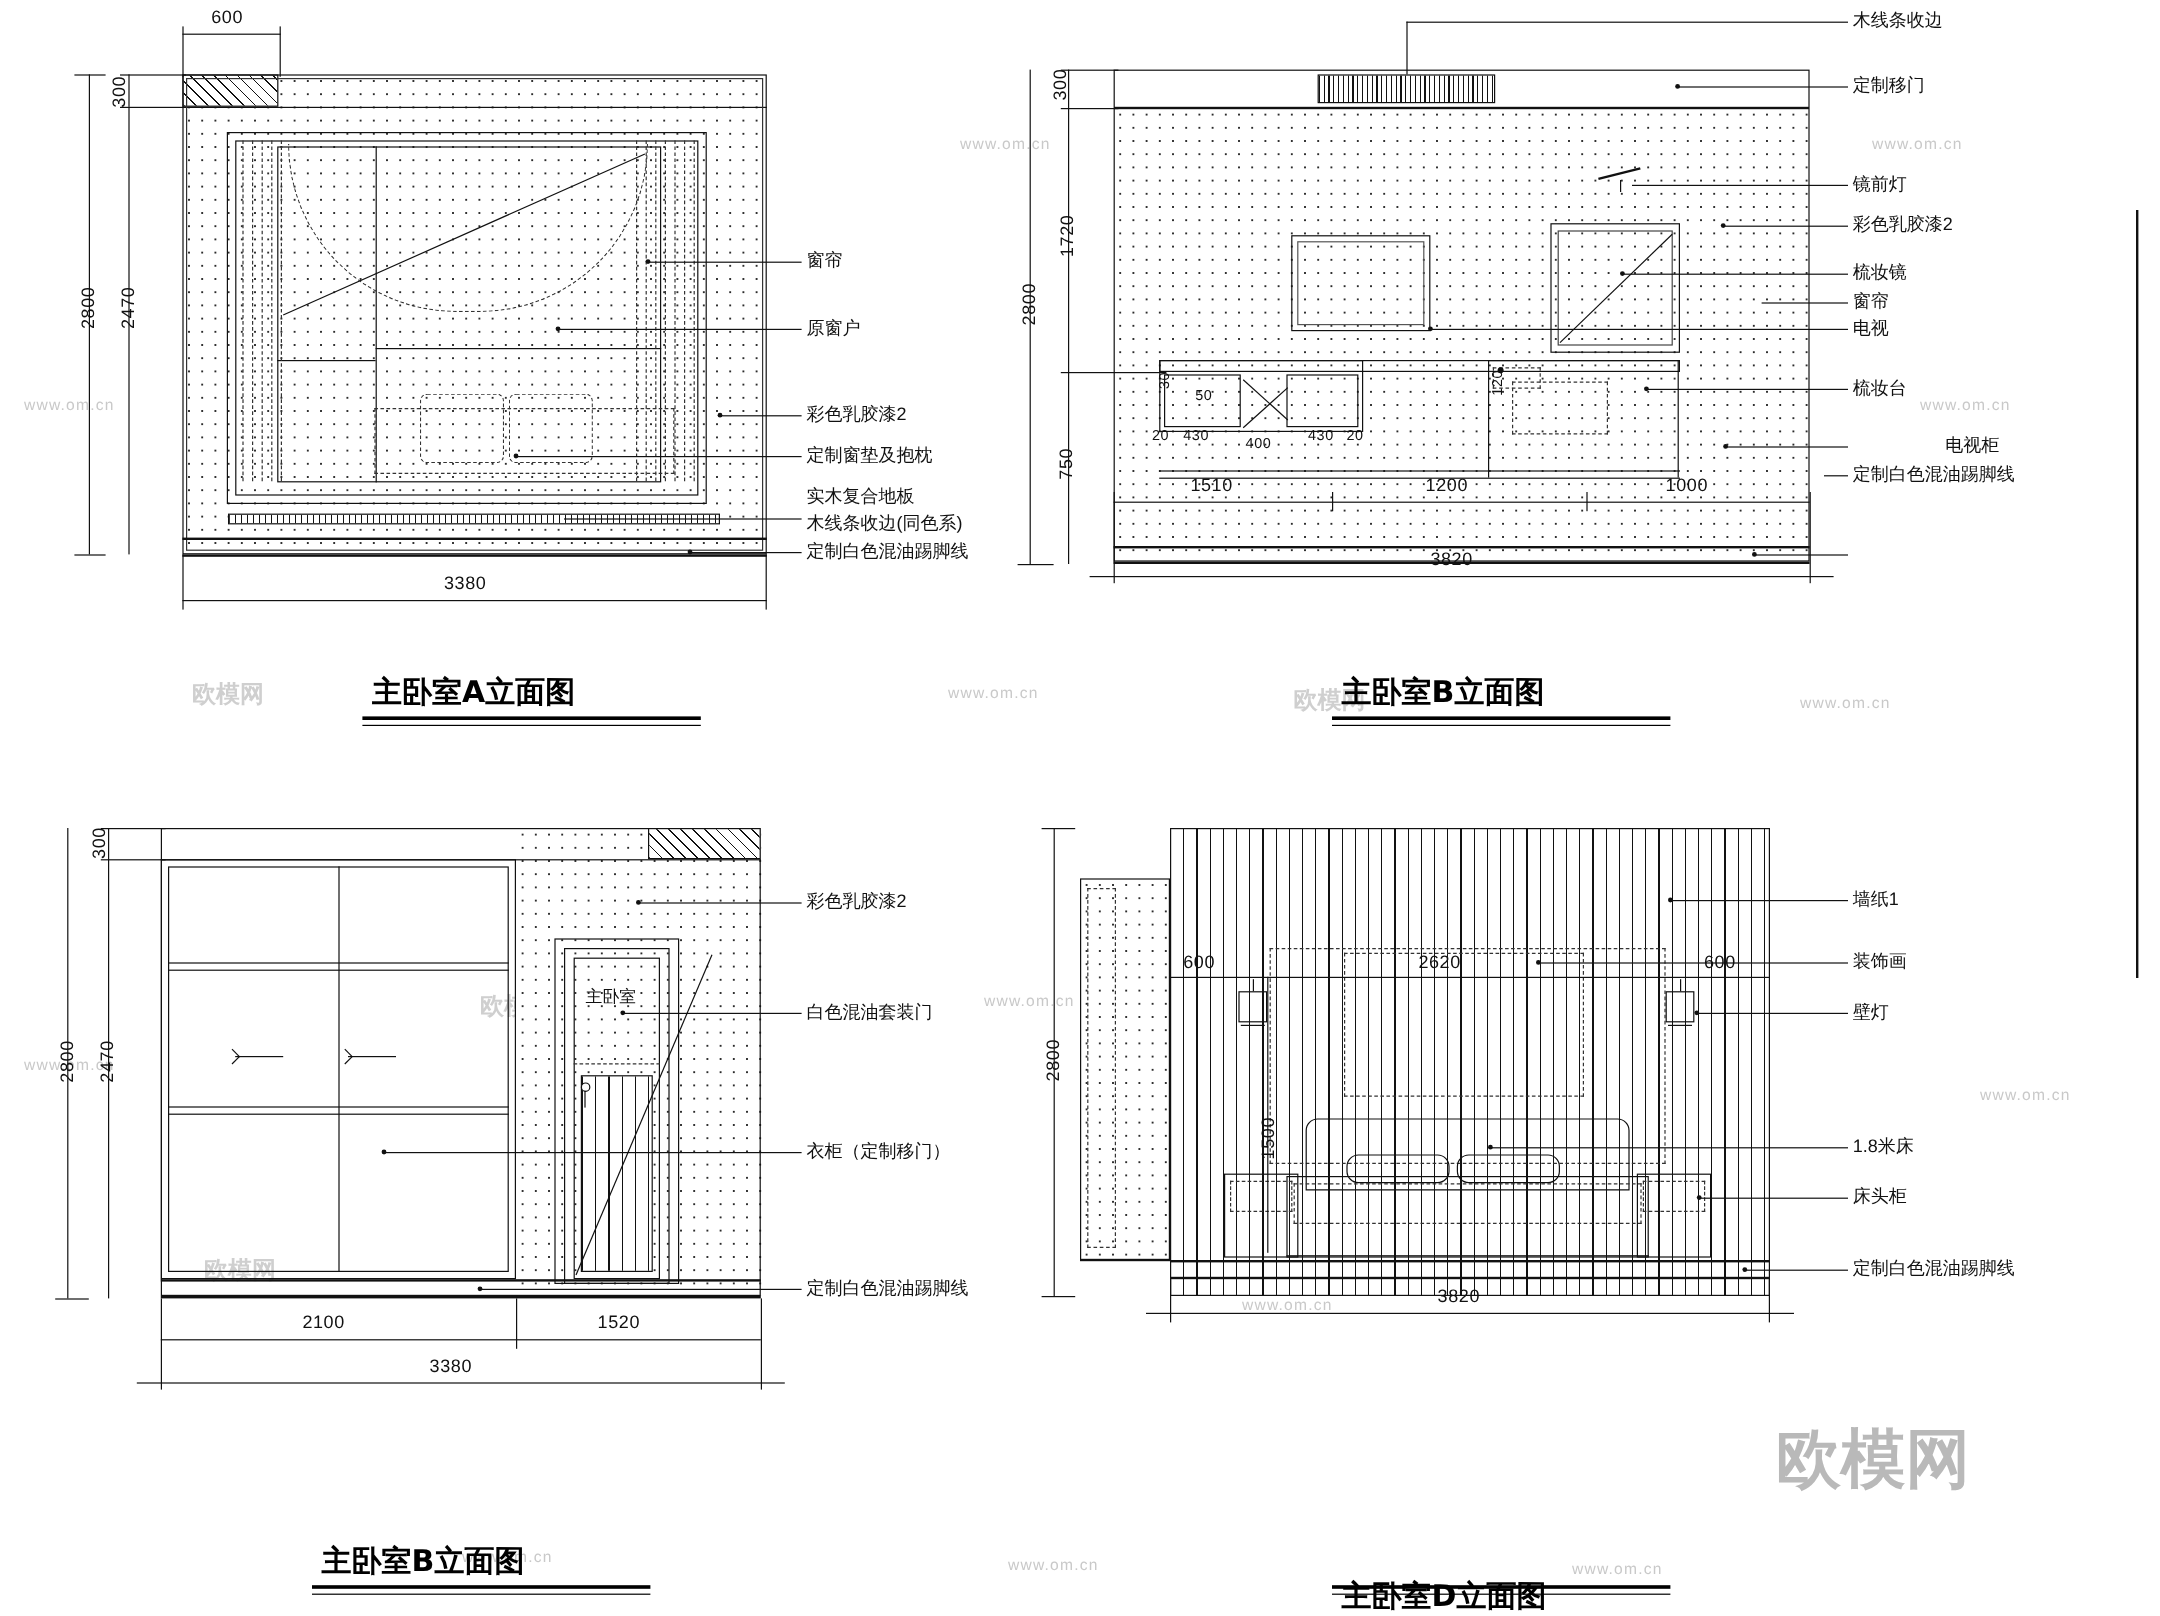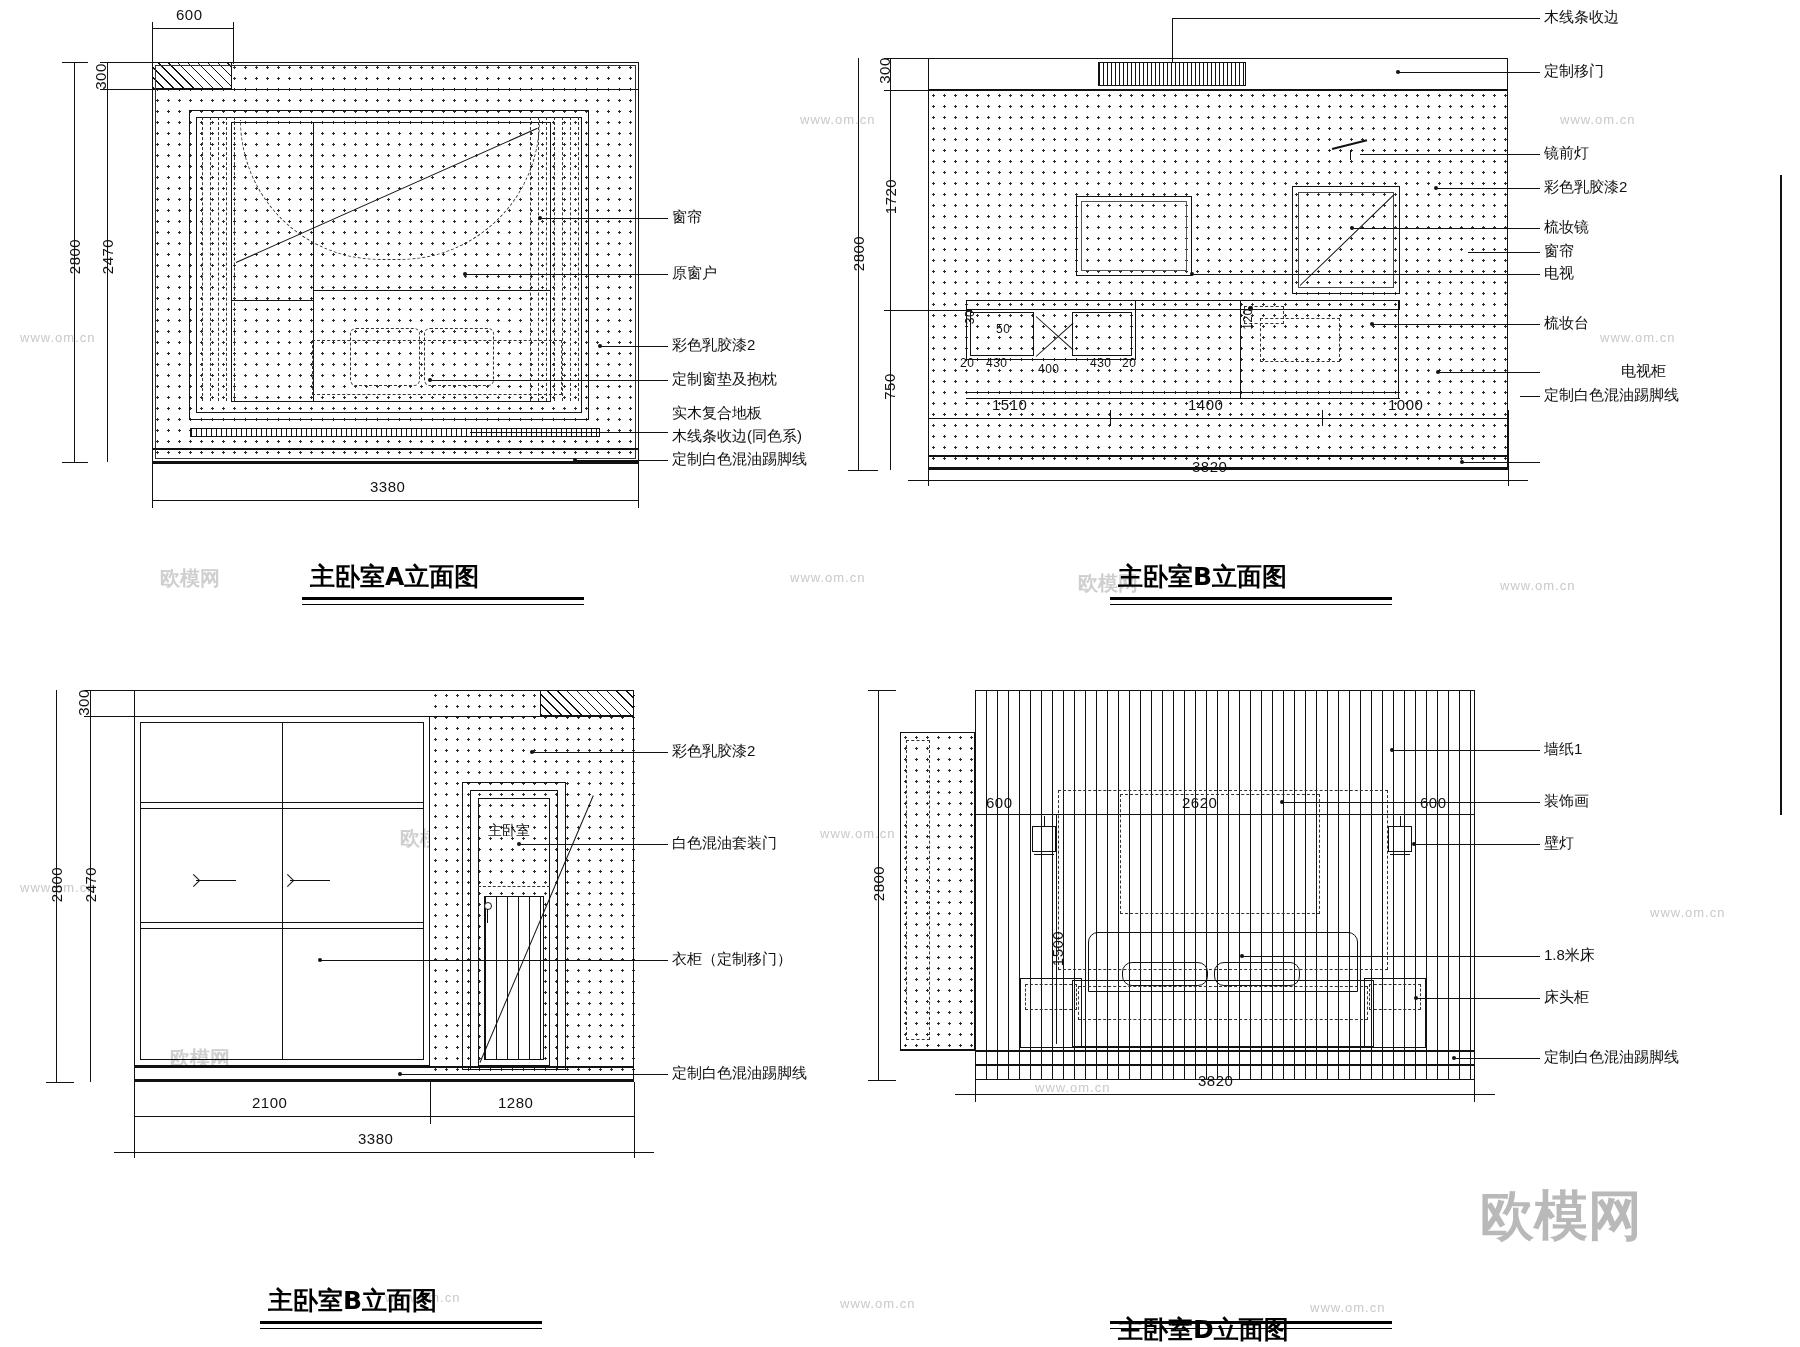--- a/index.html
+++ b/index.html
@@ -346,21 +346,21 @@
     <div class="dim sm" style="left:198px;top:362px;">400</div>
     <div class="dim sm" style="left:250px;top:356px;">430</div>
     <div class="dim sm" style="left:282px;top:356px;">20</div>
 
     <div class="ln h" style="left:88px;top:418px;width:580px;"></div>
     <div class="ln v" style="left:88px;top:410px;height:76px;"></div>
     <div class="ln v" style="left:270px;top:410px;height:16px;"></div>
     <div class="ln v" style="left:482px;top:410px;height:16px;"></div>
     <div class="ln v" style="left:668px;top:410px;height:76px;"></div>
     <div class="dim" style="left:152px;top:396px;">1510</div>
-    <div class="dim" style="left:348px;top:396px;">1400</div>
+    <div class="dim" style="left:348px;top:396px;">1200</div>
     <div class="dim" style="left:548px;top:396px;">1000</div>
     <div class="ln h" style="left:68px;top:480px;width:620px;"></div>
     <div class="dim" style="left:352px;top:458px;">3820</div>
 
     <div class="ln v" style="left:332px;top:18px;height:44px;"></div>
     <div class="lead" style="left:332px;top:18px;width:368px;"></div>
     <div class="lbl" style="left:704px;top:8px;">木线条收边</div>
 
     <div class="dot" style="left:556px;top:70px;"></div>
     <div class="lead" style="left:558px;top:72px;width:142px;"></div>
@@ -450,21 +450,21 @@
     <div class="dim vert" style="left:16px;top:186px;width:80px;text-align:center;">2800</div>
 
     <div class="ln v" style="left:90px;top:26px;height:366px;"></div>
     <div class="dim vert" style="left:50px;top:186px;width:80px;text-align:center;">2470</div>
 
     <div class="ln h" style="left:134px;top:426px;width:500px;"></div>
     <div class="ln v" style="left:134px;top:392px;height:76px;"></div>
     <div class="ln v" style="left:430px;top:392px;height:42px;"></div>
     <div class="ln v" style="left:634px;top:392px;height:76px;"></div>
     <div class="dim" style="left:252px;top:404px;">2100</div>
-    <div class="dim" style="left:498px;top:404px;">1280</div>
+    <div class="dim" style="left:498px;top:404px;">1520</div>
     <div class="ln h" style="left:114px;top:462px;width:540px;"></div>
     <div class="dim" style="left:358px;top:440px;">3380</div>
 
     <div class="dot" style="left:530px;top:60px;"></div>
     <div class="lead" style="left:532px;top:62px;width:136px;"></div>
     <div class="lbl" style="left:672px;top:52px;">彩色乳胶漆2</div>
 
     <div class="dot" style="left:517px;top:152px;"></div>
     <div class="lead" style="left:519px;top:154px;width:149px;"></div>
     <div class="lbl" style="left:672px;top:144px;">白色混油套装门</div>

